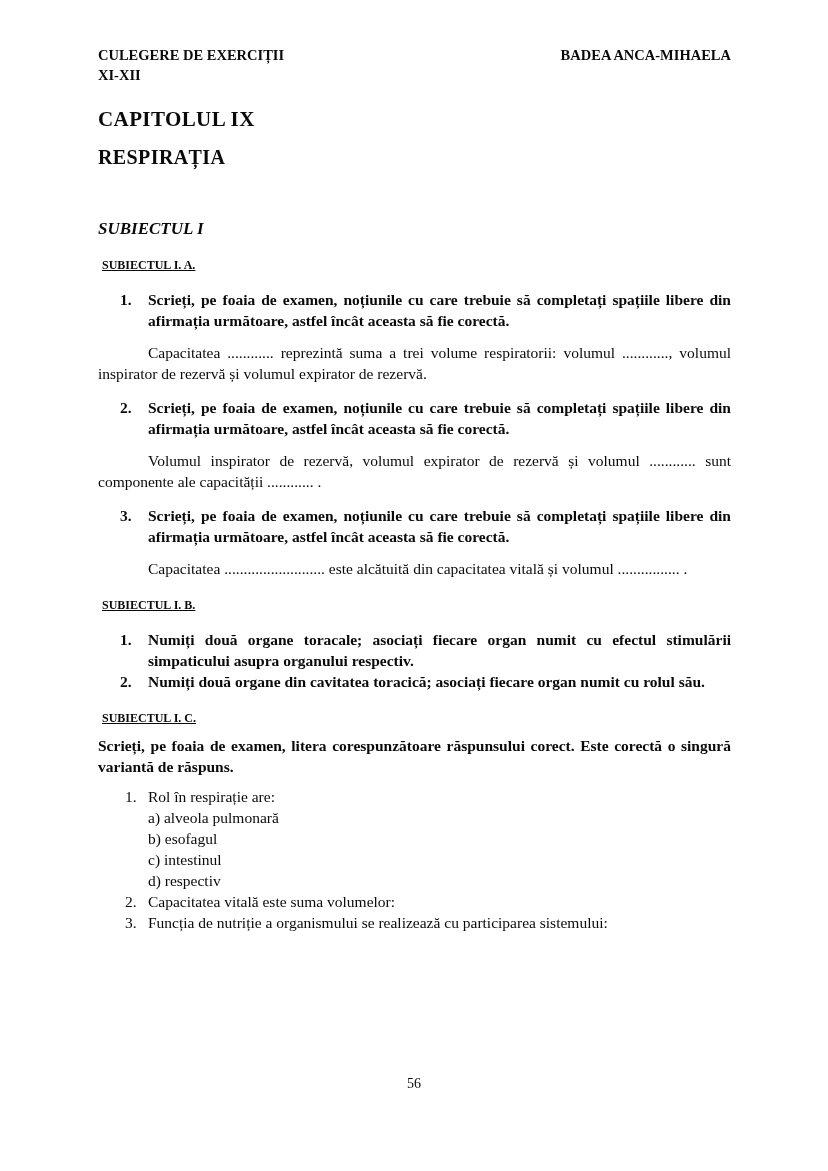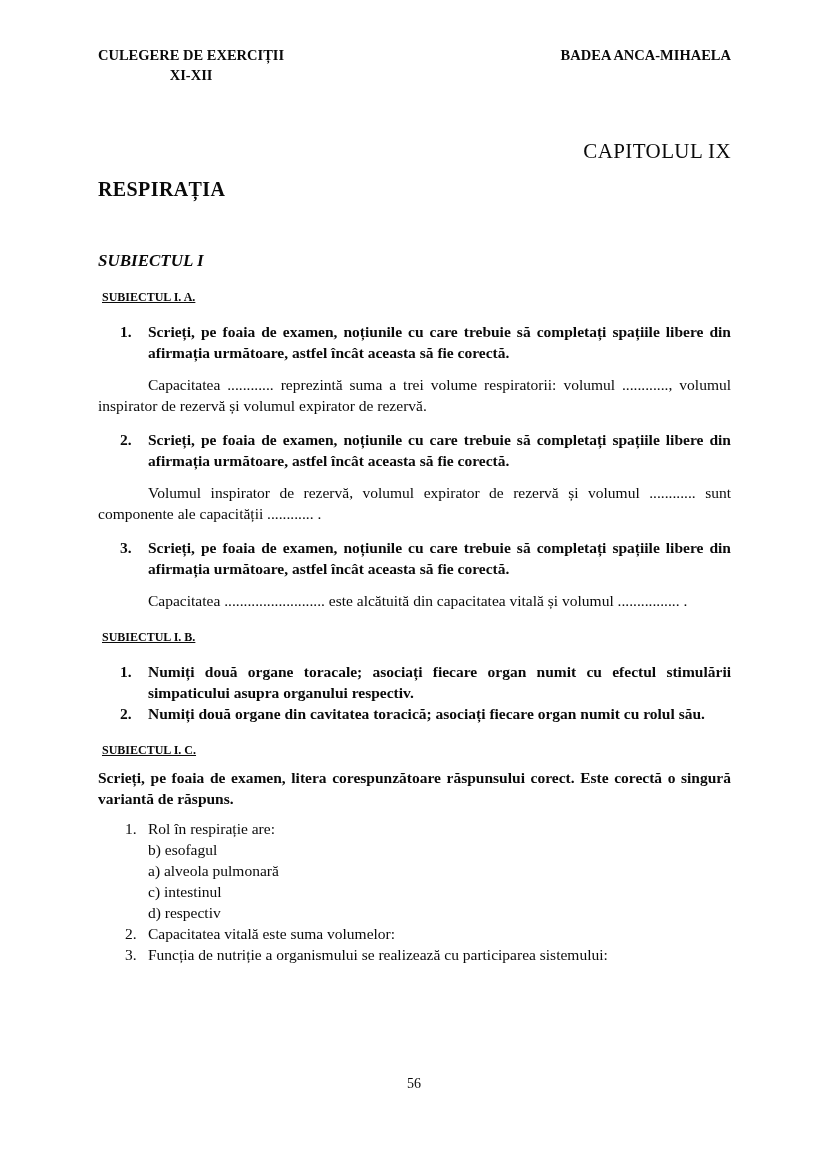--- a/index.html
+++ b/index.html
@@ -17,27 +17,27 @@
   .page { padding: 46px 97px 0 98px; }
 
   .header {
     display: flex;
     justify-content: space-between;
     align-items: flex-start;
     font-weight: bold;
     font-size: 14.5px;
     line-height: 1.35;
   }
-  .header-left { text-align: center; }
+  .header-left { }
 
   .chapter-title {
-    text-align: right;
+    text-align: left;
     font-size: 21px;
-    font-weight: normal;
-    margin: 56px 0 0 0;
+    font-weight: bold;
+    margin: 24px 0 0 0;
     letter-spacing: 0.4px;
   }
   .chapter-subtitle {
     text-align: left;
     font-size: 20px;
     font-weight: bold;
     margin: 17px 0 16px 0;
     letter-spacing: 0.4px;
   }
 
@@ -152,22 +152,22 @@
   <p class="instruction">Scrieți, pe foaia de examen, litera corespunzătoare răspunsului corect. Este corectă o singură variantă de răspuns.</p>
 
   <div class="question-list">
 
     <div class="question">
       <div class="numbered">
         <span class="num">1.</span>
         <p class="item-text">Rol în respirație are:</p>
       </div>
       <div class="options">
+        <p class="option">a) alveola pulmonară</p>
         <p class="option">b) esofagul</p>
-        <p class="option">a) alveola pulmonară</p>
         <p class="option">c) intestinul</p>
         <p class="option">d) respectiv</p>
       </div>
     </div>
 
     <div class="question">
       <div class="numbered">
         <span class="num">2.</span>
         <p class="item-text">Capacitatea vitală este suma volumelor:</p>
       </div>

